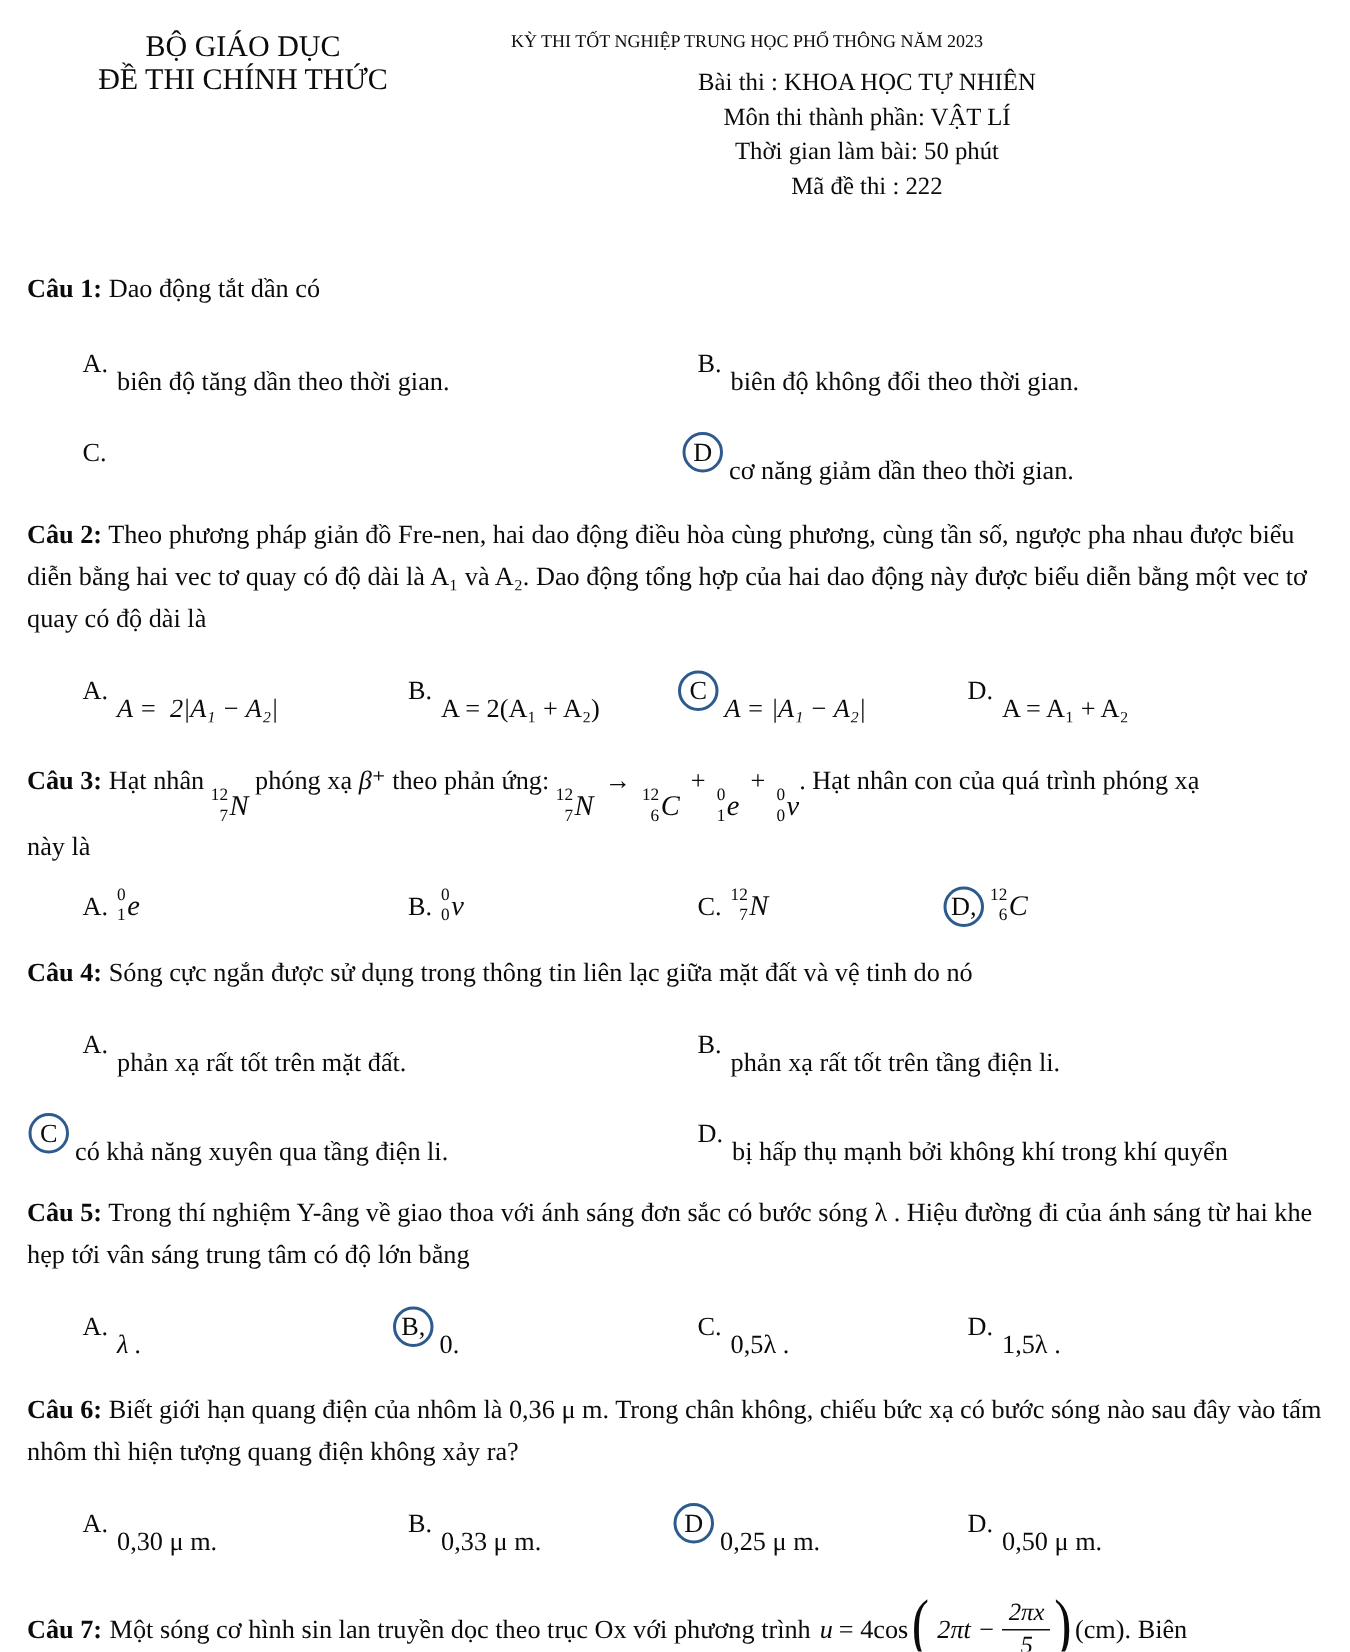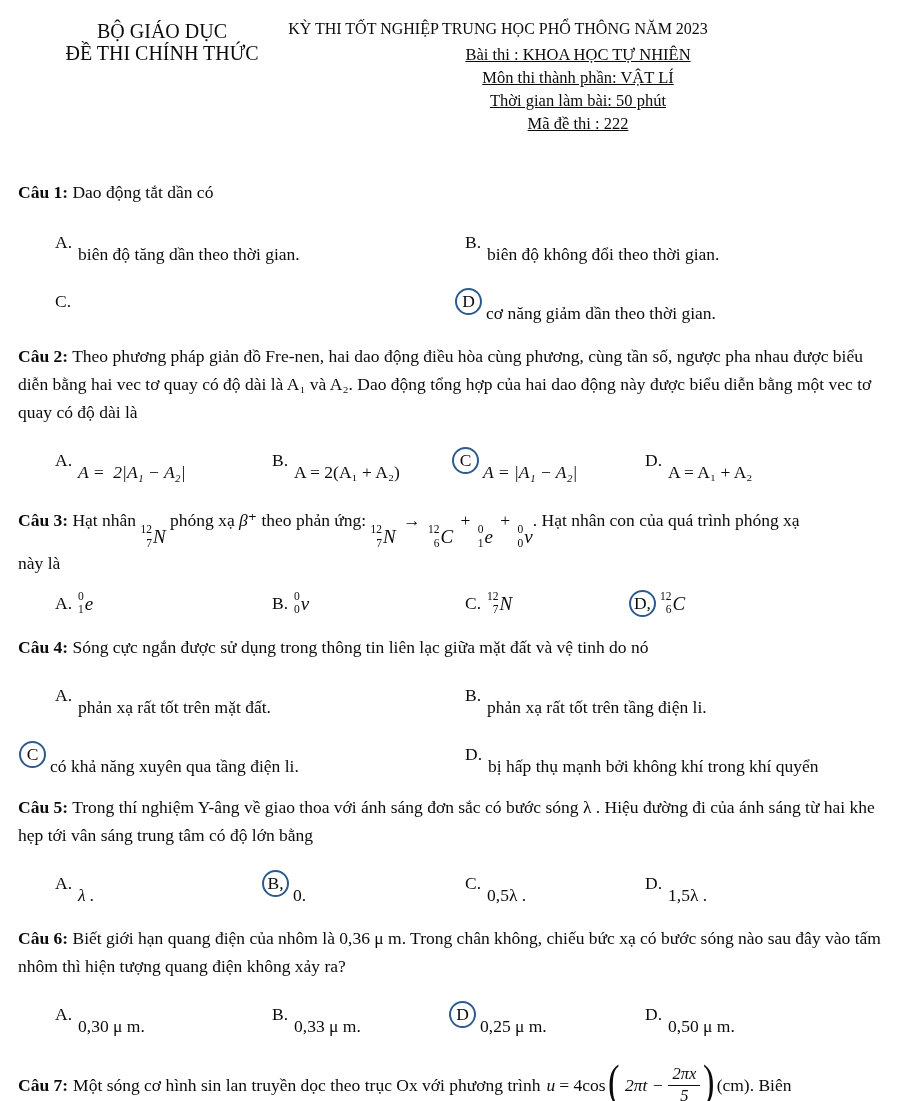--- a/index.html
+++ b/index.html
@@ -6,22 +6,22 @@
   body{
     width:900px;height:1101px;overflow:hidden;
     font-family:"Liberation Serif","DejaVu Serif",serif;
     font-size:17.5px;color:#0b0b0b;
   }
   .page{box-sizing:border-box;width:900px;height:1101px;padding:18px 18px 0 18px;position:relative;}
 
   
   .hdr{position:relative;height:132px;}
   .hdr-left{position:absolute;left:30px;top:2px;width:228px;text-align:center;line-height:22px;font-size:20px;}
-  .hdr-title{position:absolute;left:182px;top:2px;width:596px;text-align:center;font-size:16px;white-space:nowrap;}
-  .hdr-sub{position:absolute;left:342px;top:25px;width:436px;text-align:center;line-height:23px;font-size:16.5px;text-decoration:underline;}
+  .hdr-title{position:absolute;left:182px;top:2px;width:596px;text-align:center;font-size:12px;white-space:nowrap;}
+  .hdr-sub{position:absolute;left:342px;top:25px;width:436px;text-align:center;line-height:23px;font-size:16.5px;}
 
   
   .question{margin:0;}
   .q-text{margin:0;line-height:28px;}
   .q-label{font-weight:bold;}
   .q-line{line-height:28px;}
   .q-line.tall{line-height:34px;white-space:nowrap;}
 
   .opt-row{display:grid;padding-left:37px;align-items:center;}
   .cols4{grid-template-columns:217px 193px 180px 1fr;}

